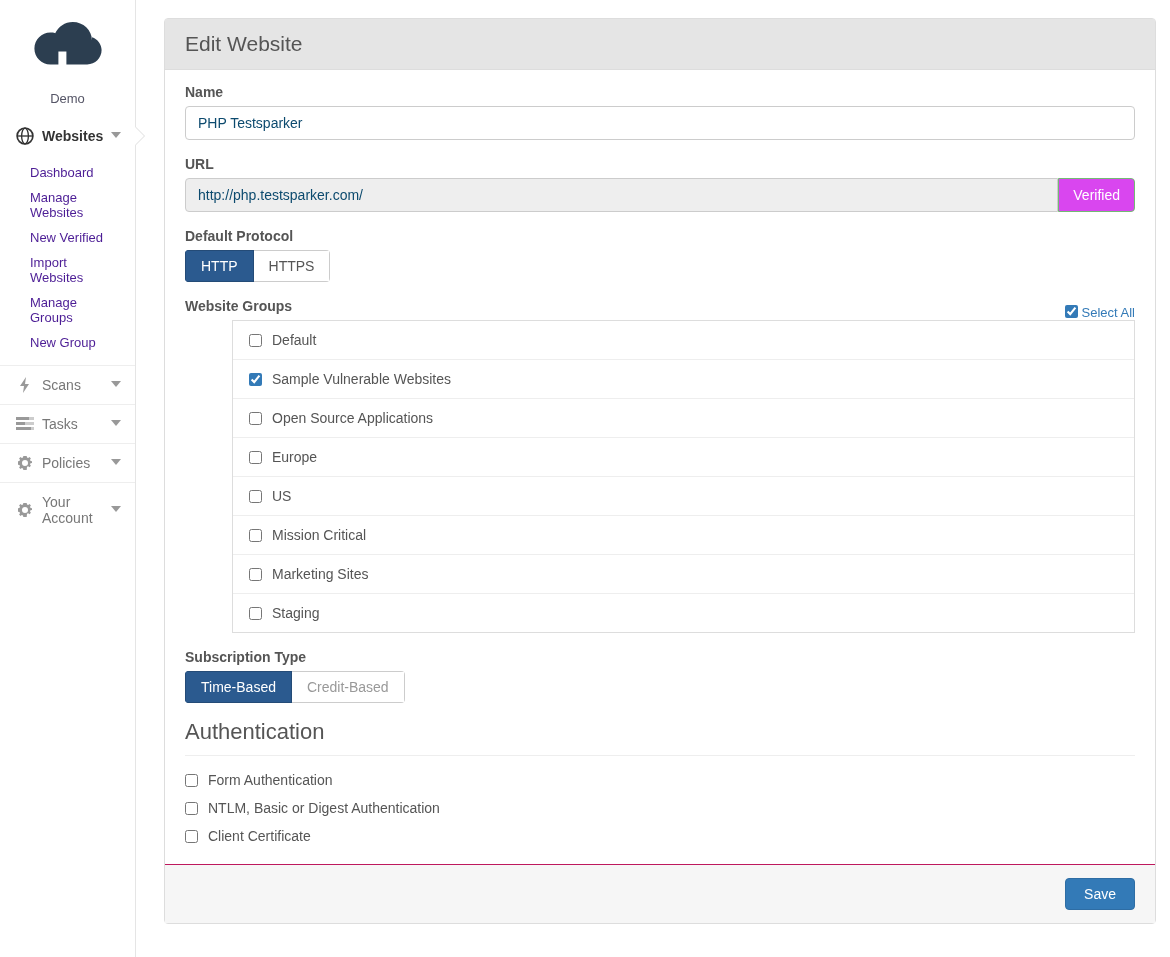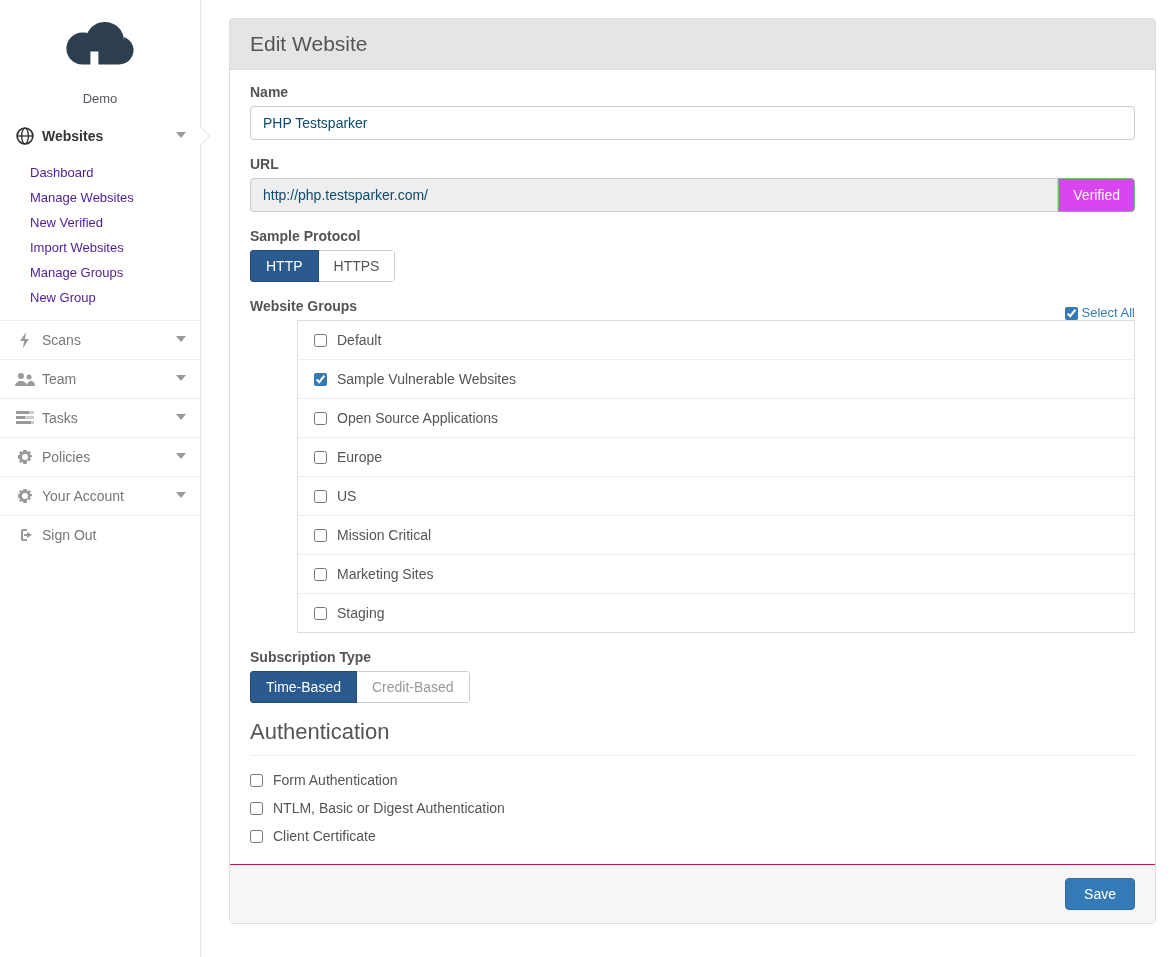--- a/index.html
+++ b/index.html
@@ -1,18 +1,18 @@
 <!DOCTYPE html>
 <html><head>
 <meta charset="utf-8">
 <style>
 * { box-sizing: border-box; margin: 0; padding: 0; }
 body { font-family: "Helvetica Neue", Helvetica, Arial, sans-serif; font-size: 14px; color: #555; background: #fff; }
 .layout { display: flex; width: 1170px; min-height: 957px; }
-.sidebar { width: 201px; background: #fff; border-right: 1px solid #e5e5e5; padding-top: 18px; }
+.sidebar { width: 136px; background: #fff; border-right: 1px solid #e5e5e5; padding-top: 18px; }
 .logo-wrap { text-align: center; padding: 0 0 14px; }
 .logo-wrap svg { width: 82px; height: 56px; }
 .demo-label { text-align: center; font-size: 13px; color: #556; margin-bottom: 10px; }
 .nav-section { border-top: 1px solid #eee; }
 .nav-section:first-of-type { border-top: none; }
 .nav-item { display: flex; align-items: center; padding: 11px 14px; cursor: pointer; color: #777; position: relative; }
 .nav-item.active { color: #333; font-weight: 600; }
 .nav-item.active::after { content: ""; position: absolute; right: -9px; top: 50%; transform: translateY(-50%); width: 0; height: 0; border-top: 9px solid transparent; border-bottom: 9px solid transparent; border-left: 9px solid #fff; filter: drop-shadow(1px 0 0 #ddd); }
 .nav-icon { width: 22px; display: inline-flex; justify-content: center; color: #999; }
 .nav-item.active .nav-icon { color: #333; }
@@ -30,21 +30,21 @@
 .url-row { display: flex; }
 .url-input { flex: 1; border-radius: 4px 0 0 4px; }
 .verified-badge { background: #d946ef; color: #fff; padding: 8px 14px; border-radius: 0 4px 4px 0; border: 1px solid #74b974; font-size: 14px; }
 .btn-group { display: inline-flex; border-radius: 4px; overflow: hidden; }
 .btn-toggle { padding: 7px 15px; border: 1px solid #ccc; background: #fff; cursor: pointer; font-size: 14px; color: #555; }
 .btn-toggle + .btn-toggle { border-left: none; }
 .btn-toggle.active { background: #2b5a8f; color: #fff; border-color: #244b77; }
 .btn-toggle.inactive-muted { color: #999; }
 .fg { margin-bottom: 16px; }
 .groups-header { display: flex; justify-content: space-between; align-items: flex-end; }
-.select-all { color: #337ab7; font-size: 13px; display: inline-flex; align-items: flex-end; gap: 4px; cursor: pointer; }
+.select-all { color: #337ab7; font-size: 13px; display: inline-flex; align-items: flex-start; gap: 4px; cursor: pointer; }
 .groups-box { border: 1px solid #ddd; border-radius: 0; max-height: 326px; overflow-y: scroll; margin-left: 47px; }
 .group-row { padding: 11px 16px; border-bottom: 1px solid #eee; display: flex; align-items: center; gap: 10px; }
 .group-row:last-child { border-bottom: none; }
 .group-row input[type=checkbox] { width: 13px; height: 13px; }
 .section-heading { font-size: 22px; color: #555; margin: 8px 0 10px; font-weight: 400; }
 .auth-row { display: flex; align-items: center; gap: 10px; padding: 6px 0; }
 .panel-footer { border-top: 1px solid #be185d; background: #f6f6f6; padding: 13px 20px; text-align: right; }
 .btn-save { background: #337ab7; color: #fff; border: 1px solid #2e6da4; padding: 7px 18px; border-radius: 4px; cursor: pointer; font-size: 14px; }
 input[type=checkbox] { cursor: pointer; accent-color: #337ab7; }
 </style>
@@ -93,35 +93,20 @@
             </span>
             <span class="nav-label">Scans</span>
             <span class="nav-chevron"><svg width="10" height="10" viewBox="0 0 10 6">
                 <path fill="currentColor" d="M0 0l5 6 5-6z"></path>
               </svg></span>
           </div>
         </div>
         <div class="nav-section">
           <div class="nav-item">
             <span class="nav-icon">
-              <svg width="20" height="16" viewBox="0 0 20 14">
-                <circle cx="6" cy="4" r="3" fill="currentColor"></circle>
-                <circle cx="14" cy="5" r="2.5" fill="currentColor"></circle>
-                <path fill="currentColor" d="M0 14c0-3 3-5 6-5s6 2 6 5zm12 0c0-2 .5-3.5 2-4.5.7-.3 1.3-.5 2-.5 2 0 4 1.5 4 5z"></path>
-              </svg>
-            </span>
-            <span class="nav-label">Team</span>
-            <span class="nav-chevron"><svg width="10" height="10" viewBox="0 0 10 6">
-                <path fill="currentColor" d="M0 0l5 6 5-6z"></path>
-              </svg></span>
-          </div>
-        </div>
-        <div class="nav-section">
-          <div class="nav-item">
-            <span class="nav-icon">
               <svg width="18" height="14" viewBox="0 0 18 14">
                 <rect x="0" y="0" width="18" height="3" fill="currentColor"></rect>
                 <rect x="0" y="5" width="18" height="3" fill="currentColor"></rect>
                 <rect x="0" y="10" width="18" height="3" fill="currentColor"></rect>
                 <rect x="13" y="0" width="5" height="3" fill="#ccc"></rect>
                 <rect x="9" y="5" width="9" height="3" fill="#ccc"></rect>
                 <rect x="15" y="10" width="3" height="3" fill="#ccc"></rect>
               </svg>
             </span>
             <span class="nav-label">Tasks</span>
@@ -151,49 +136,39 @@
               </svg>
             </span>
             <span class="nav-label">Your Account</span>
             <span class="nav-chevron"><svg width="10" height="10" viewBox="0 0 10 6">
                 <path fill="currentColor" d="M0 0l5 6 5-6z"></path>
               </svg></span>
           </div>
         </div>
       </div>
 
-    <div class="nav-section">
-      <div class="nav-item">
-        <span class="nav-icon">
-          <svg width="16" height="16" viewBox="0 0 16 16">
-              <path fill="#999" d="M6 2h4v2H6v8h4v2H6a2 2 0 0 1-2-2V4a2 2 0 0 1 2-2zm4 3l5 3-5 3V9H7V7h3V5z"></path>
-            </svg>
-        </span>
-        <span class="nav-label">Sign Out</span>
-      </div>
-    </div>
   </aside>
 
   <main class="main">
     <div class="panel">
       <div class="panel-header">Edit Website</div>
       <div class="panel-body">
         <div class="fg">
           <label class="form-label">Name</label>
           <input class="form-input" value="PHP Testsparker" style="">
         </div>
         <div class="fg">
           <label class="form-label">URL</label>
           <div class="url-row">
             <input class="form-input url-input" readonly="" value="http://php.testsparker.com/" style="">
             <span class="verified-badge">Verified</span>
           </div>
         </div>
         <div class="fg">
-          <label class="form-label">Sample Protocol</label>
+          <label class="form-label">Default Protocol</label>
           <div class="btn-group" id="proto-group">
               <button class="btn-toggle active">HTTP</button>
               <button class="btn-toggle">HTTPS</button>
             </div>
         </div>
         <div class="fg">
           <div class="groups-header">
             <label class="form-label">Website Groups</label>
             <span class="select-all">
               <input type="checkbox" checked="" style="">

